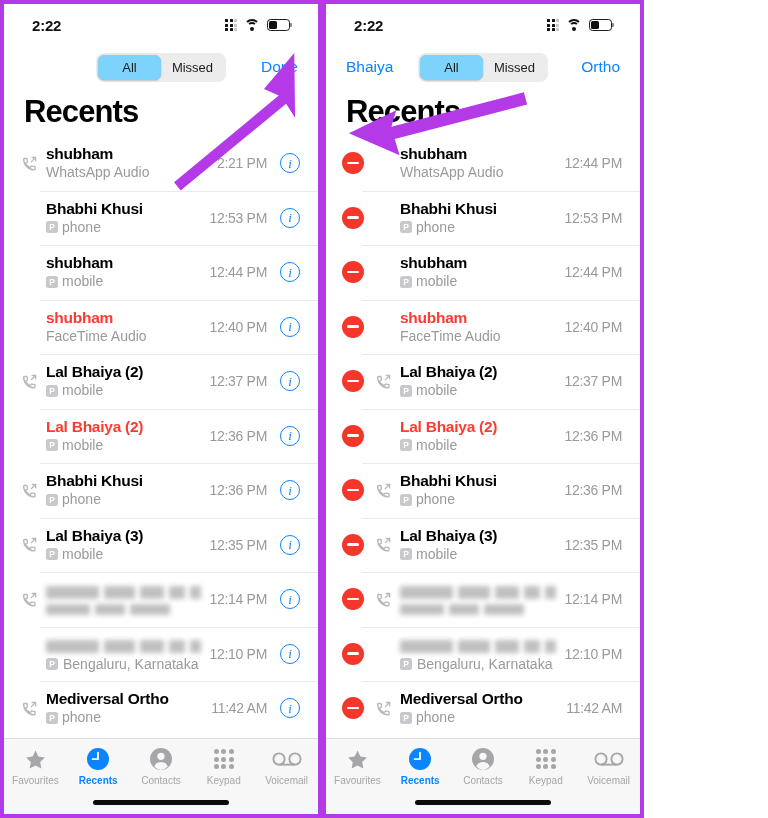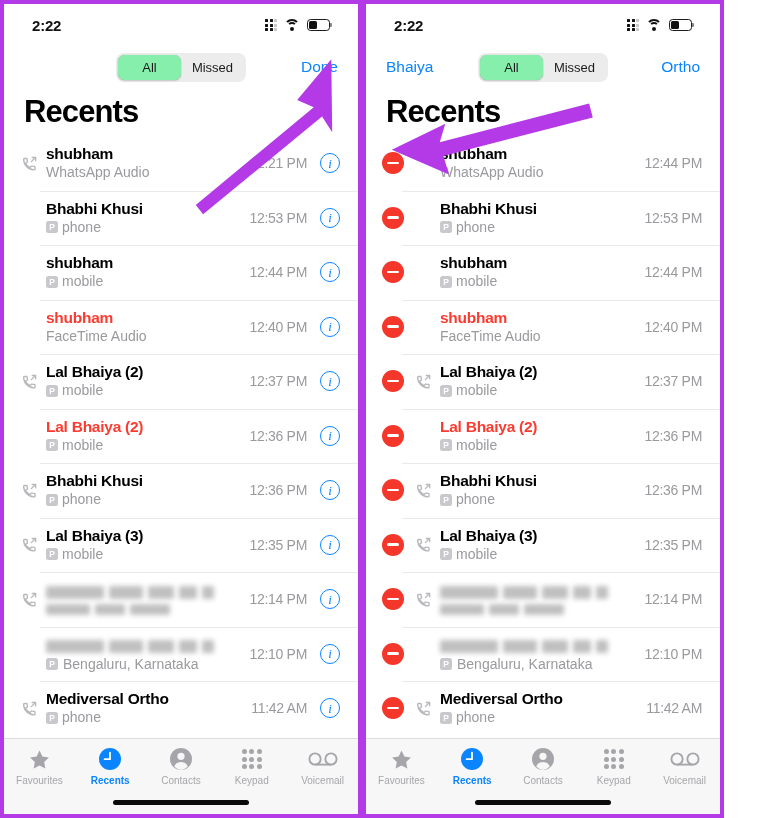--- a/index.html
+++ b/index.html
@@ -4,21 +4,21 @@
 <style>
   * { box-sizing: border-box; margin: 0; padding: 0; }
   html, body {
     width: 768px; height: 818px;
     background: #ffffff;
     font-family: "Liberation Sans", sans-serif;
     overflow: hidden;
   }
   #stage {
     position: relative;
-    width: 724px; height: 818px;
+    width: 644px; height: 818px;
     display: flex;
     background: #ffffff;
   }
   .phone {
     position: relative;
     width: 384px;
     height: 818px;
     border: 4px solid #b43ae8;
     background: #ffffff;
     overflow: hidden;
@@ -115,21 +115,21 @@
   .seg {
     flex: 1;
     display: flex;
     align-items: center;
     justify-content: center;
     font-size: 13px;
     color: #1b1b1b;
     border-radius: 6.5px;
   }
   .seg.active {
-    background: #86efac;
+    background: #7dd3fc;
     box-shadow: 0 0 1px rgba(0,0,0,.28), 0 1px 2px rgba(0,0,0,.14);
   }
 
   
   .title {
     flex: 0 0 48px;
     padding: 0 20px;
     display: flex;
     align-items: center;
   }

